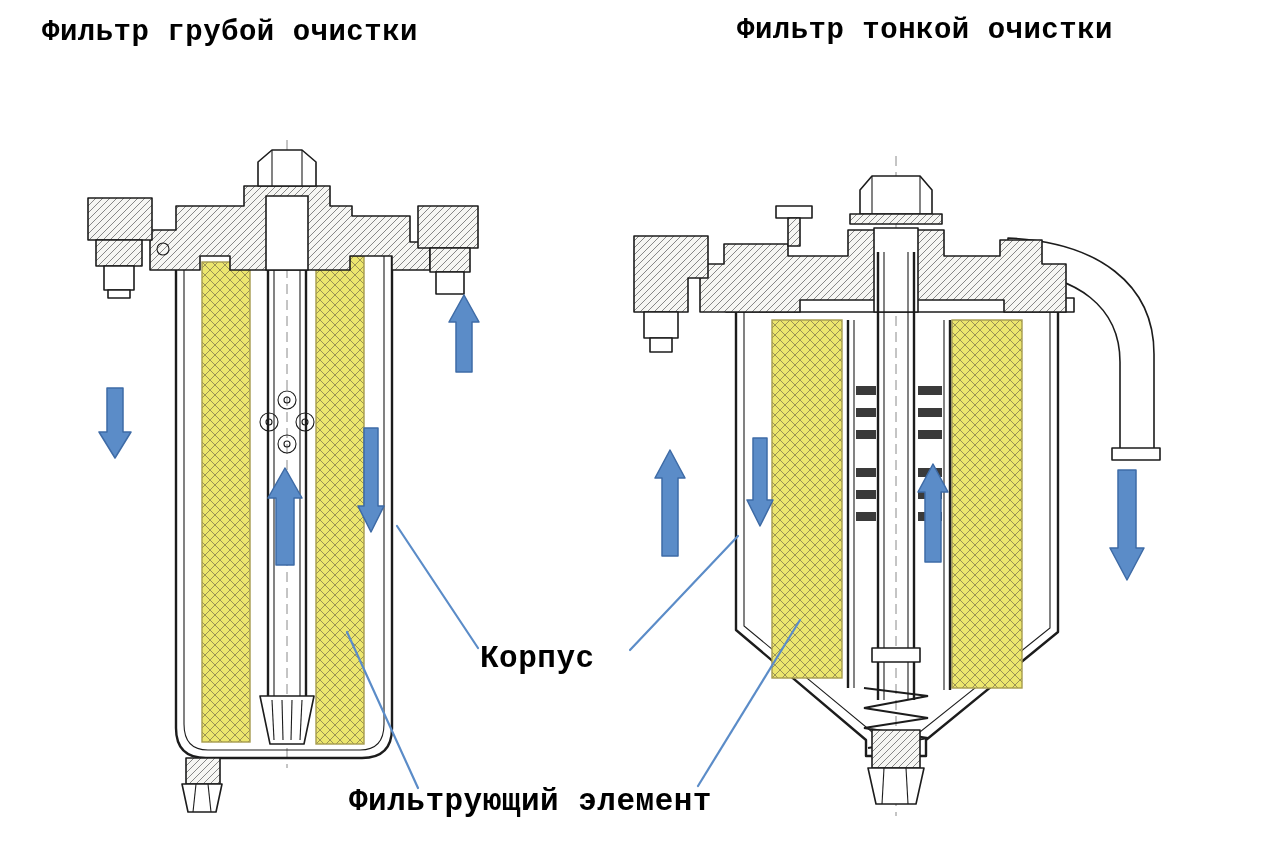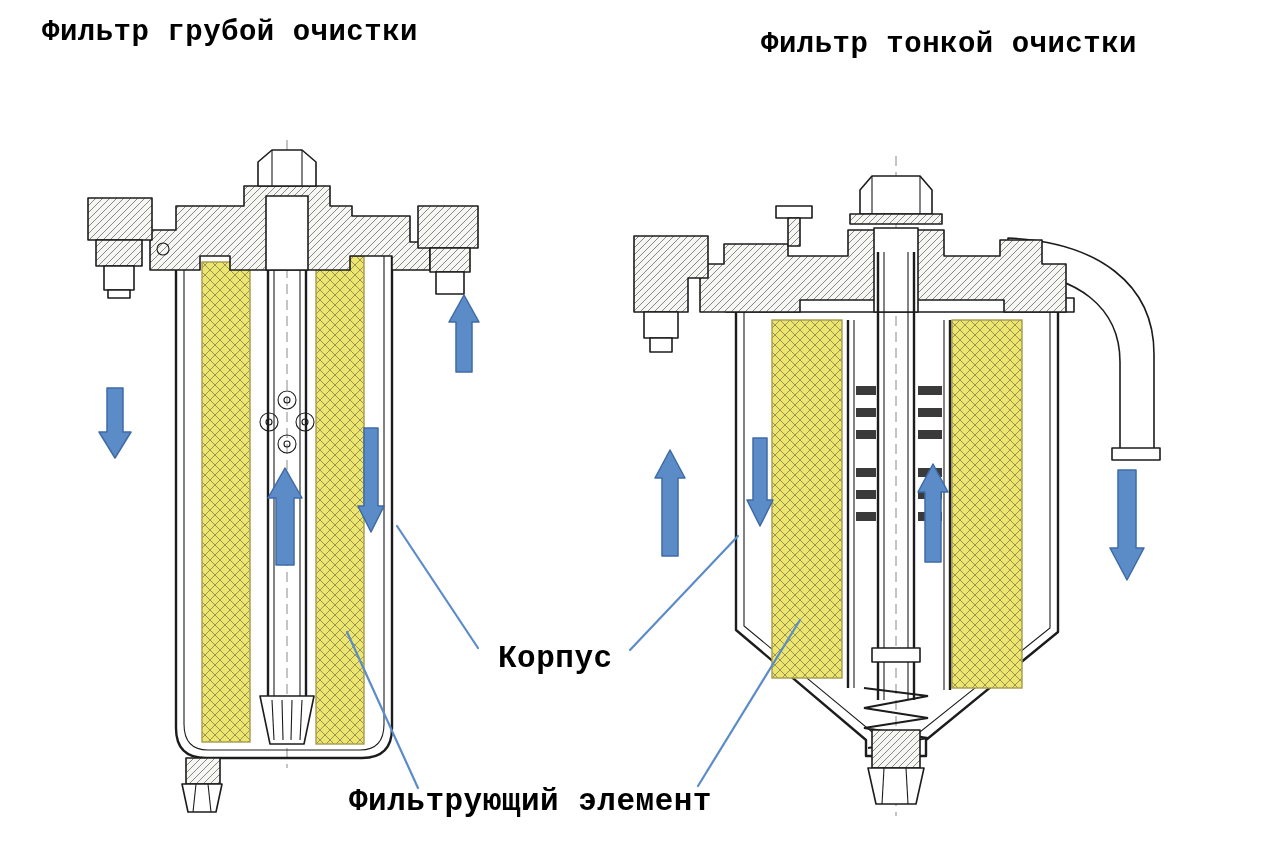--- a/index.html
+++ b/index.html
@@ -15,22 +15,22 @@
     background:var(--background);
     font-family:Liberation Mono, monospace;
     overflow:hidden;
     padding-left:47px;
   }
   .stage svg{position:absolute;left:0;top:0;}
   .label{position:absolute;color:#000;font-weight:bold;white-space:nowrap;}
   .title{font-size:29px;letter-spacing:.5px;}
   .callout{font-size:31px;letter-spacing:.5px;}
   .t-coarse{left:42px;top:16px;}
-  .t-fine{left:737px;top:28px;margin-left:24px;}
-  .c-housing{left:498px;top:641px;}
+  .t-fine{left:737px;top:14px;}
+  .c-housing{left:480px;top:641px;}
   .c-element{left:349px;top:784px;text-align:right;}
 
   .outline{fill:none;stroke:var(--line-art);stroke-width:2.4;stroke-linejoin:round;}
   .thin{fill:none;stroke:var(--line-art);stroke-width:1.1;}
   .metal{fill:url(#metal);stroke:var(--line-art);stroke-width:1.6;stroke-linejoin:round;}
   .white{fill:#fff;stroke:var(--line-art);stroke-width:1.6;stroke-linejoin:round;}
   .element{fill:url(#xhatch);stroke:#a59b4e;stroke-width:1.4;}
   .cl{fill:none;stroke:#8a8a8a;stroke-width:1;stroke-dasharray:10 6;}
   .arrow{fill:var(--flow-arrow);stroke:#3e6ba6;stroke-width:1.5;stroke-linejoin:round;}
   .leader{stroke:var(--leader-line);stroke-width:2.2;stroke-linecap:round;}

